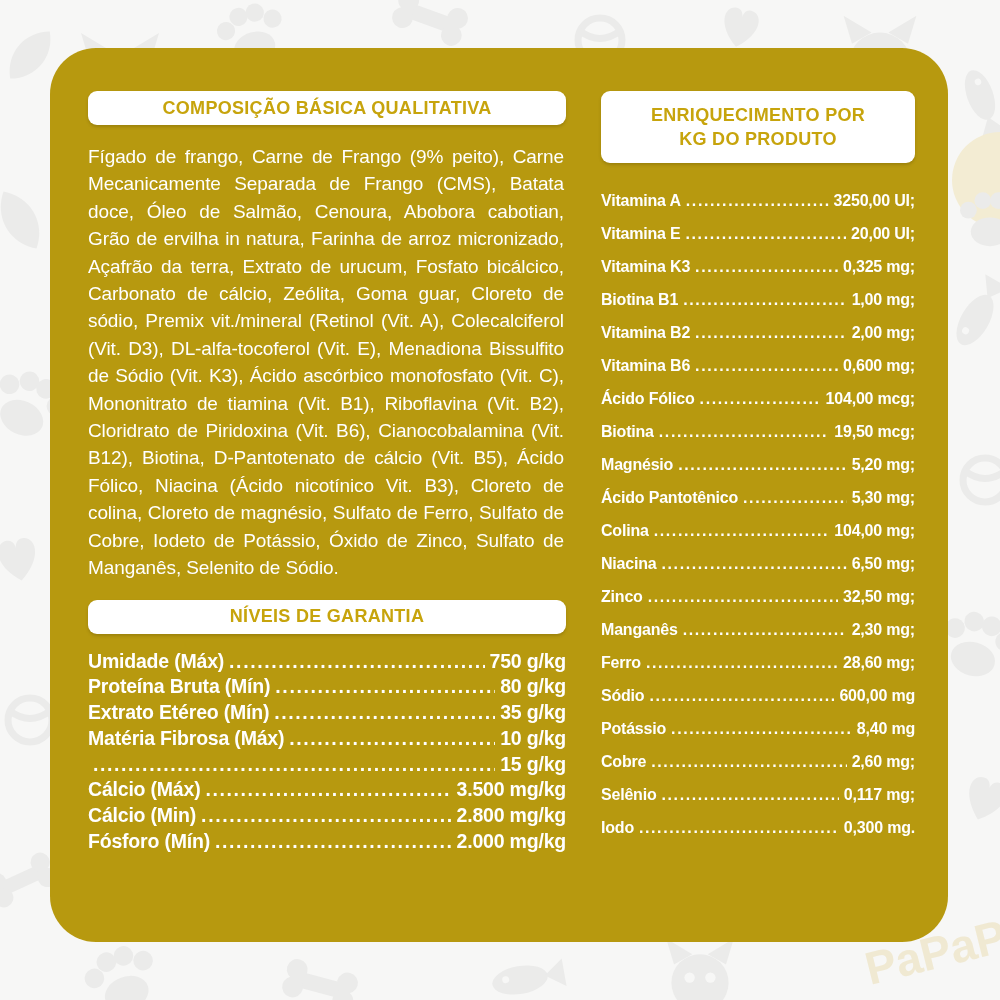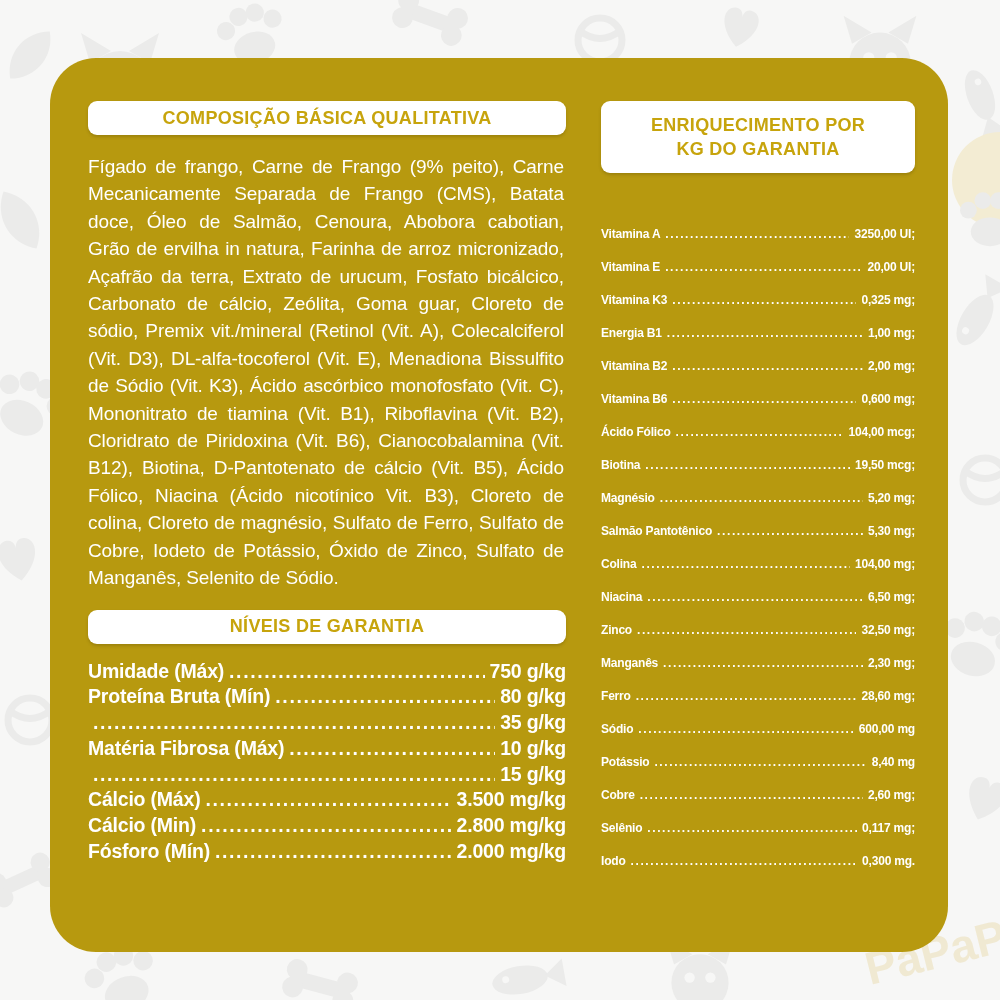--- a/index.html
+++ b/index.html
@@ -17,21 +17,21 @@
     height: 1000px;
   }
   .bg-pattern {
     position: absolute;
     inset: 0;
     z-index: 0;
   }
   .card {
     position: absolute;
     left: 50px;
-    top: 58px;
+    top: 48px;
     width: 898px;
     height: 894px;
     background: #b7990f;
     border-radius: 46px;
     box-sizing: border-box;
     padding: 43px 33px 0 38px;
     display: flex;
     gap: 35px;
     z-index: 1;
   }
@@ -39,21 +39,20 @@
     flex: 0 0 478px;
     width: 478px;
     display: flex;
     flex-direction: column;
   }
   .col-right {
     flex: 1 1 auto;
     min-width: 0;
     display: flex;
     flex-direction: column;
-    gap: 24px;
   }
   .title-box {
     background: #ffffff;
     border-radius: 9px;
     color: #c7a40c;
     font-weight: bold;
     text-align: center;
     box-shadow: 0 2px 3px rgba(80, 62, 0, 0.25);
     display: flex;
     flex-direction: column;
@@ -85,21 +84,21 @@
     font-weight: bold;
   }
   .guarantee-list {
     margin-top: 15px;
     font-size: 19.5px;
     line-height: 25.8px;
     letter-spacing: -0.2px;
   }
   .enrichment-list {
     margin-top: 21px;
-    font-size: 12px;
+    font-size: 16px;
     line-height: 33px;
     letter-spacing: -0.2px;
   }
   .dotted-row {
     display: flex;
     align-items: baseline;
   }
   .row-label {
     white-space: nowrap;
     flex: 0 0 auto;
@@ -216,20 +215,21 @@
             <span class="row-value">750 g/kg</span>
           </div>
 
           <div class="dotted-row">
             <span class="row-label">Proteína Bruta (Mín)</span>
             <span class="leader"></span>
             <span class="row-value">80 g/kg</span>
           </div>
 
           <div class="dotted-row">
+            <span class="row-label">Extrato Etéreo (Mín)</span>
             <span class="leader"></span>
             <span class="row-value">35 g/kg</span>
           </div>
 
           <div class="dotted-row">
             <span class="row-label">Matéria Fibrosa (Máx)</span>
             <span class="leader"></span>
             <span class="row-value">10 g/kg</span>
           </div>
 
@@ -257,21 +257,21 @@
           </div>
 
         </div>
 
     </div>
 
     <div class="col-right">
 
       <div class="title-box double">
         <span>ENRIQUECIMENTO POR</span>
-        <span>KG DO GARANTIA</span>
+        <span>KG DO PRODUTO</span>
       </div>
 
       <div class="dotted-list enrichment-list">
 
           <div class="dotted-row">
             <span class="row-label">Vitamina A</span>
             <span class="leader"></span>
             <span class="row-value">3250,00 UI;</span>
           </div>
 
@@ -282,21 +282,21 @@
             <span class="row-value">20,00 UI;</span>
           </div>
 
           <div class="dotted-row">
             <span class="row-label">Vitamina K3</span>
             <span class="leader"></span>
             <span class="row-value">0,325 mg;</span>
           </div>
 
           <div class="dotted-row">
-            <span class="row-label">Energia B1</span>
+            <span class="row-label">Biotina B1</span>
             <span class="leader"></span>
             <span class="row-value">1,00 mg;</span>
           </div>
 
           <div class="dotted-row">
             <span class="row-label">Vitamina B2</span>
             <span class="leader"></span>
             <span class="row-value">2,00 mg;</span>
           </div>
 
@@ -319,21 +319,21 @@
             <span class="row-value">19,50 mcg;</span>
           </div>
 
           <div class="dotted-row">
             <span class="row-label">Magnésio</span>
             <span class="leader"></span>
             <span class="row-value">5,20 mg;</span>
           </div>
 
           <div class="dotted-row">
-            <span class="row-label">Salmão Pantotênico</span>
+            <span class="row-label">Ácido Pantotênico</span>
             <span class="leader"></span>
             <span class="row-value">5,30 mg;</span>
           </div>
 
           <div class="dotted-row">
             <span class="row-label">Colina</span>
             <span class="leader"></span>
             <span class="row-value">104,00 mg;</span>
           </div>
 

